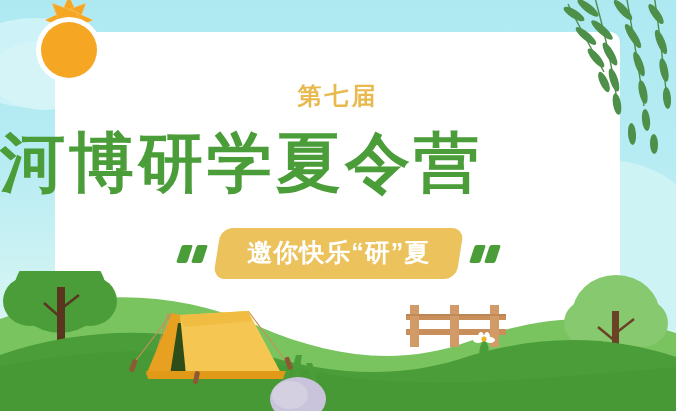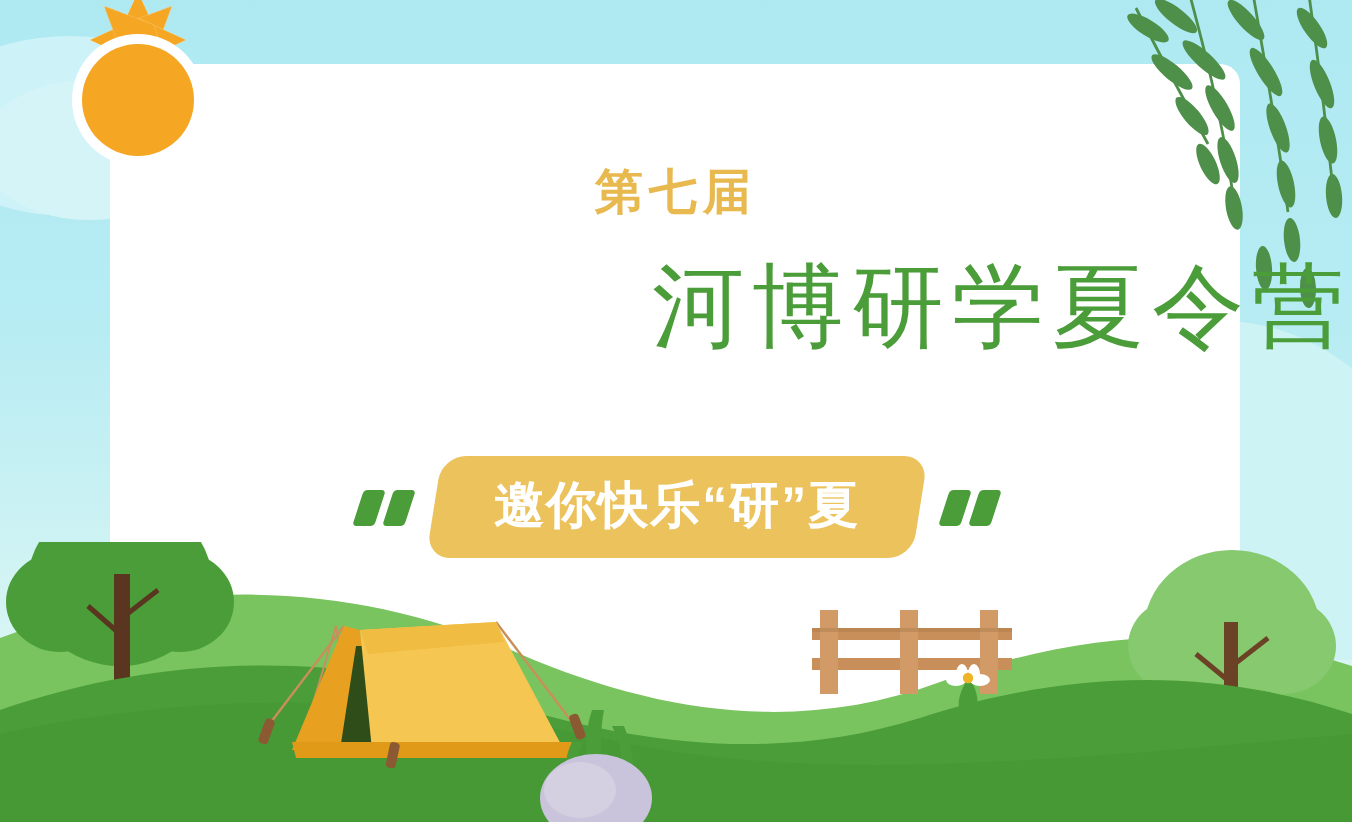--- a/index.html
+++ b/index.html
@@ -50,22 +50,22 @@
 
   
   .willow{position:absolute;right:0;top:-6px;width:200px;height:175px;}
 
   
   .edition{
     position:absolute;left:0;right:0;top:80px;text-align:center;
     font-size:24px;font-weight:bold;color:#e8b94e;letter-spacing:3px;
   }
   .main-title{
-    position:absolute;left:0;right:0;top:130px;text-align:right;
-    font-size:46px;font-weight:normal;color:#4a9d38;letter-spacing:4px;
+    position:absolute;left:0;right:0;top:130px;text-align:left;
+    font-size:65px;font-weight:bold;color:#4a9d38;letter-spacing:4px;
     line-height:1;white-space:nowrap;
   }
   .sub-row{
     position:absolute;left:0;right:0;top:228px;
     display:flex;align-items:center;justify-content:center;gap:12px;
   }
   .qmark{display:flex;gap:4px;}
   .qmark i{
     display:block;width:11px;height:18px;background:#4a9d38;
     transform:skewX(-18deg);border-radius:2px;

